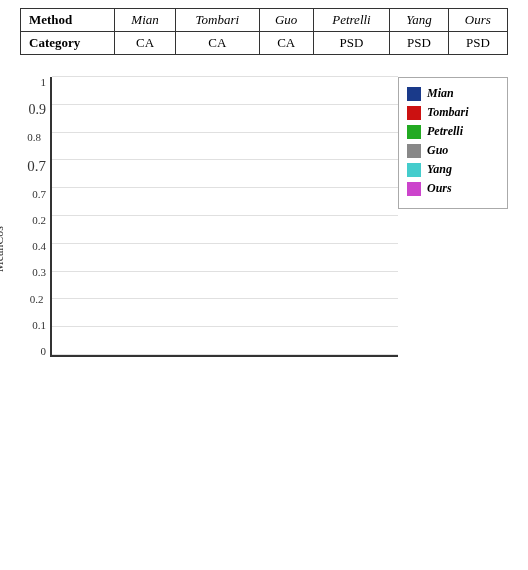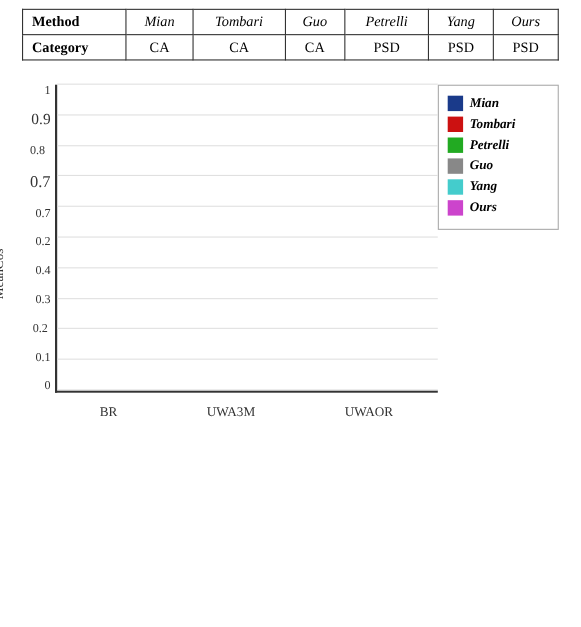--- a/index.html
+++ b/index.html
@@ -223,25 +223,20 @@
             <div class="bar" style="height: 36%; background-color: rgb(26, 58, 138);"></div>
             <div class="bar" style="height: 33%; background-color: rgb(204, 17, 17);"></div>
             <div class="bar" style="height: 55%; background-color: rgb(34, 170, 34);"></div>
             <div class="bar" style="height: 46%; background-color: rgb(136, 136, 136);"></div>
             <div class="bar" style="height: 48%; background-color: rgb(68, 204, 204);"></div>
             <div class="bar" style="height: 62%; background-color: rgb(204, 68, 204);"></div>
           </div>
         </div>
     </div>
 
-    <div class="x-axis-labels" id="x-labels">
-        <div class="x-label">BR</div>
-        <div class="x-label">UWA3M</div>
-        <div class="x-label">UWAOR</div>
-      </div>
 
   </div>
 
   <div class="legend" id="legend">
       <div class="legend-item">
         <div class="legend-color" style="background-color: rgb(26, 58, 138);"></div>
         <span class="legend-label">Mian</span>
       </div>
       <div class="legend-item">
         <div class="legend-color" style="background-color: rgb(204, 17, 17);"></div>

